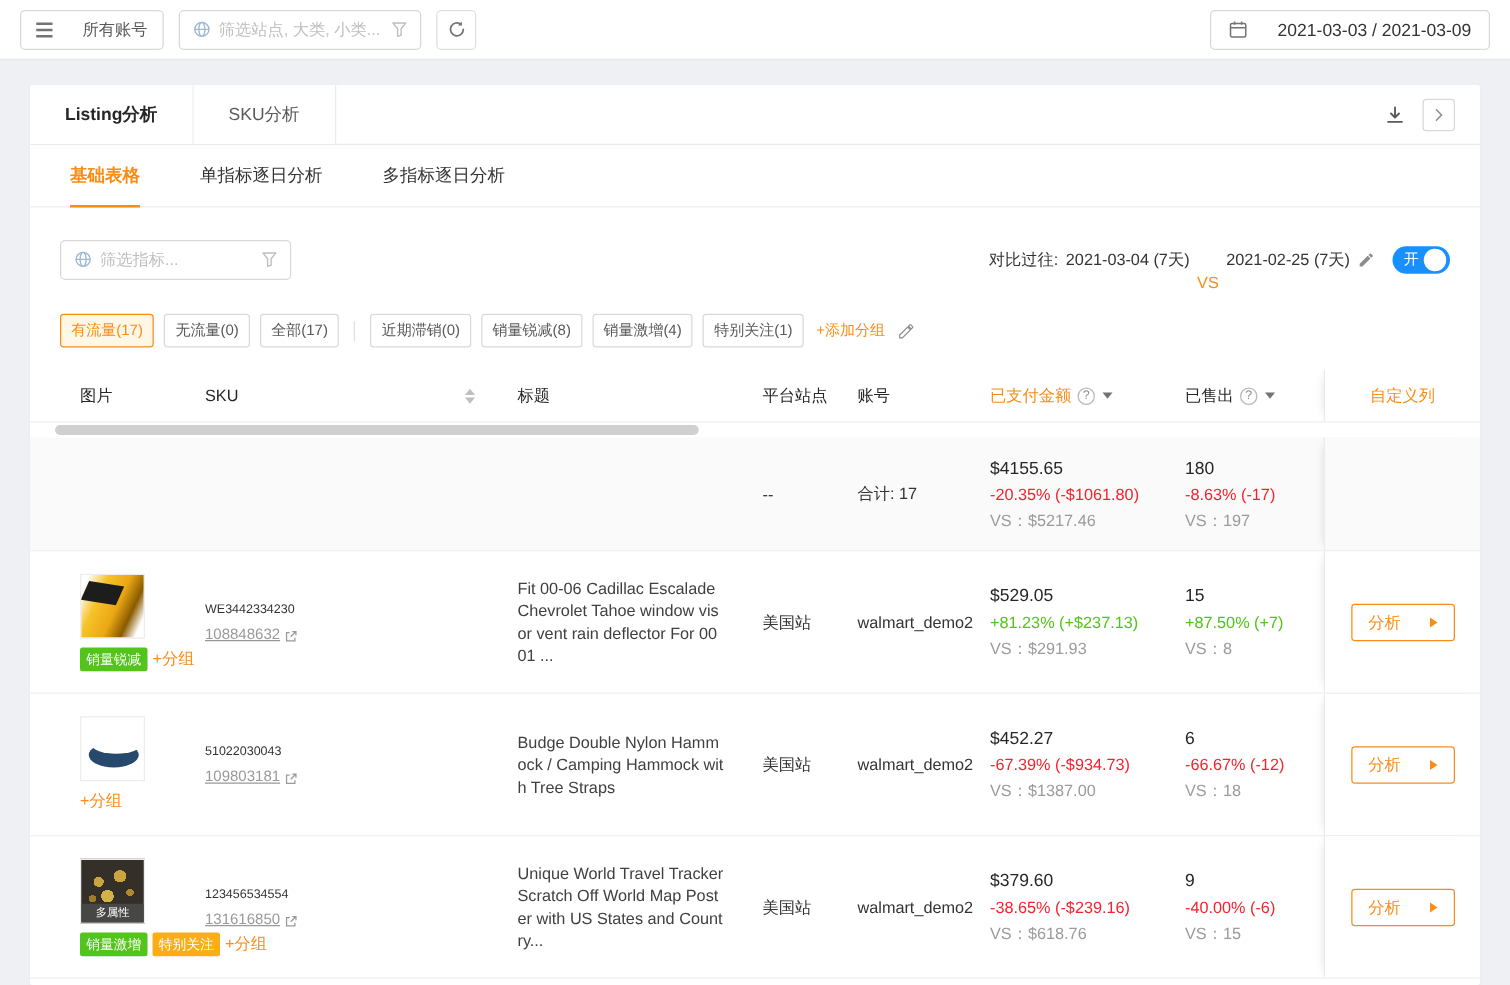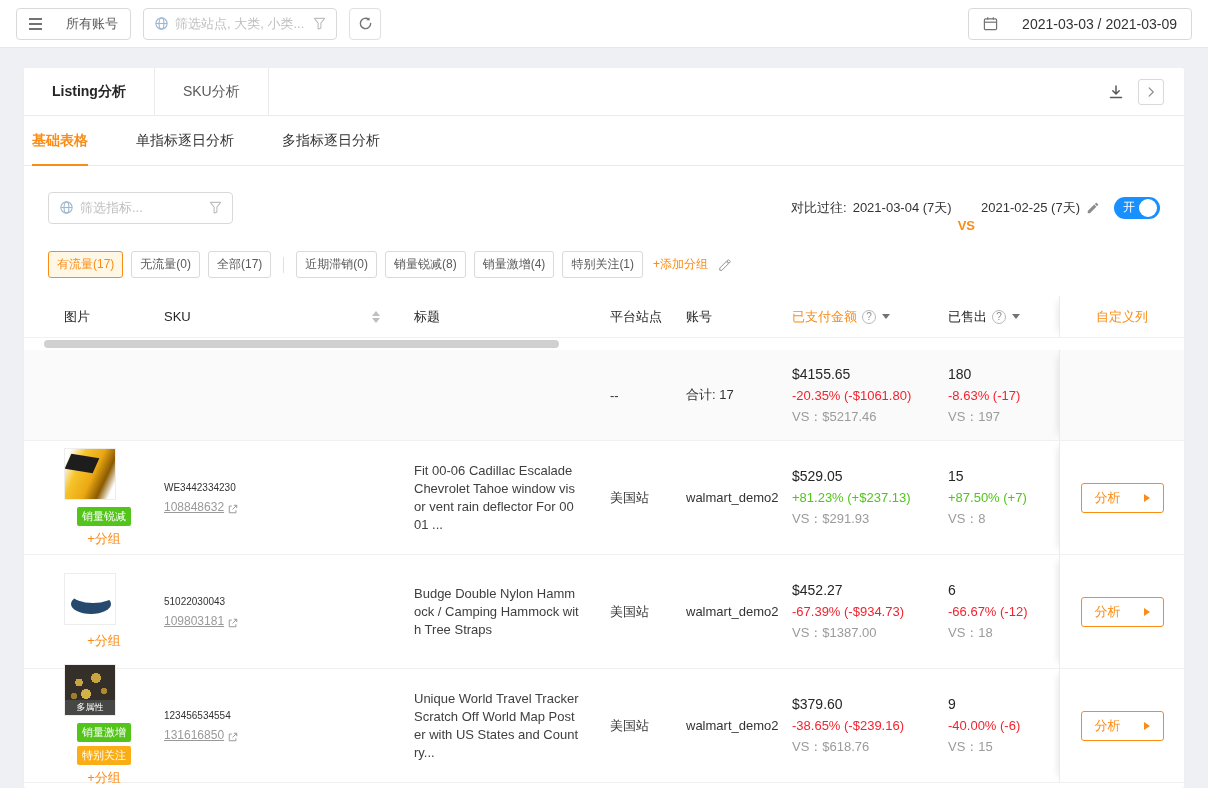--- a/index.html
+++ b/index.html
@@ -20,28 +20,28 @@
 
   
   .card { margin:20px 24px 0; background:#fff; height:720px; border-radius:2px; overflow:hidden; position:relative; box-shadow:0 1px 2px rgba(0,0,0,.04); }
 
   .tabbar { height:48px; border-bottom:1px solid #ebebeb; display:flex; align-items:stretch; }
   .tab { display:flex; align-items:center; justify-content:center; padding:0 28px; font-size:14px; border-right:1px solid #ebebeb; cursor:pointer; color:#595959; background:#fff; }
   .tab.active { font-weight:bold; color:#262626; }
   .tabbar-right { margin-left:auto; display:flex; align-items:center; gap:14px; padding-right:20px; }
   .sq-btn { width:26px; height:26px; border:1px solid #d9d9d9; border-radius:3px; display:inline-flex; align-items:center; justify-content:center; cursor:pointer; background:#fff; }
 
-  .subtabs { display:flex; gap:48px; padding:0 8px; border-bottom:1px solid #ebebeb; height:50px; align-items:stretch; }
+  .subtabs { display:flex; gap:48px; padding:0 32px; border-bottom:1px solid #ebebeb; height:50px; align-items:stretch; }
   .subtab { font-size:14px; color:#333; display:flex; align-items:center; position:relative; cursor:pointer; }
   .subtab.active { color:#fa8c16; font-weight:bold; }
   .subtab.active::after { content:""; position:absolute; left:0; right:0; bottom:-1px; height:2px; background:#fa8c16; }
 
   .filter-row { display:flex; align-items:center; margin:16px 24px 0; }
   .compare { margin-left:auto; display:flex; align-items:center; gap:6px; font-size:13px; color:#333; }
-  .vs { color:#fa8c16; font-weight:bold;margin-top:36px; }
+  .vs { color:#fa8c16; font-weight:normal;margin-top:36px; }
   .switch { width:46px; height:22px; border-radius:11px; background:#1890ff; display:flex; align-items:center; color:#fff; font-size:12px; padding:2px 3px 2px 9px; cursor:pointer; margin-left:8px; }
   .knob { width:18px; height:18px; background:#fff; border-radius:50%; margin-left:auto; }
 
   .chips-row { display:flex; align-items:center; margin:18px 24px 0; gap:8px; font-size:12px; }
   .chip { border:1px solid #d9d9d9; border-radius:3px; padding:4px 8px; color:#595959; cursor:pointer; background:#fff; white-space:nowrap; }
   .chip.active { border-color:#fa8c16; color:#fa8c16; background:#fff7e6; }
   .chip-sep { width:1px; height:16px; background:#e0e0e0; margin:0 4px; }
   .add-group { color:#fa8c16; cursor:pointer; padding:4px 2px; white-space:nowrap; }
 
   
@@ -80,21 +80,21 @@
   .title-text { font-size:13px; color:#404040; line-height:18px; word-break:break-all; padding-right:10px; }
   .plain { font-size:13px; color:#333; }
 
   .metric { font-size:13px; line-height:21px; }
   .metric .val { font-size:14px; color:#262626; }
   .chg.up { color:#52c41a; }
   .chg.down { color:#f5222d; }
   .vsline { color:#9b9b9b; }
 
   .thumb52 { width:52px; height:52px; border:1px solid #ededed; position:relative; overflow:hidden; background:#fff; cursor:pointer; }
-  .tagrow { display:flex; align-items:center; gap:4px; margin-top:7px; white-space:nowrap;flex-direction:column; }
+  .tagrow { display:flex; align-items:center; gap:4px; margin-top:7px; white-space:nowrap; }
   .tag { font-size:11px; color:#fff; border-radius:2px; padding:2px 5px; }
   .tag.green { background:#52c41a; }
   .tag.orange { background:#faad14; }
 
   .car-art { background:linear-gradient(115deg,#ffffff 8%,#f6c32a 30%,#eaa714 55%,#8a5a00 74%,#ffffff 90%); }
   .car-art::after { content:""; position:absolute; left:3px; top:7px; width:28px; height:15px; background:#1d1d1d; transform:skew(-24deg,9deg); }
   .ham-body { position:absolute; left:6px; top:20px; width:40px; height:20px; background:#27496d; border-radius:50%; }
   .ham-cut { position:absolute; left:8px; top:14px; width:40px; height:15px; background:#fff; border-radius:50%; }
   .map-art { background:#343029; }
   .map-art::before { content:""; position:absolute; inset:0;

